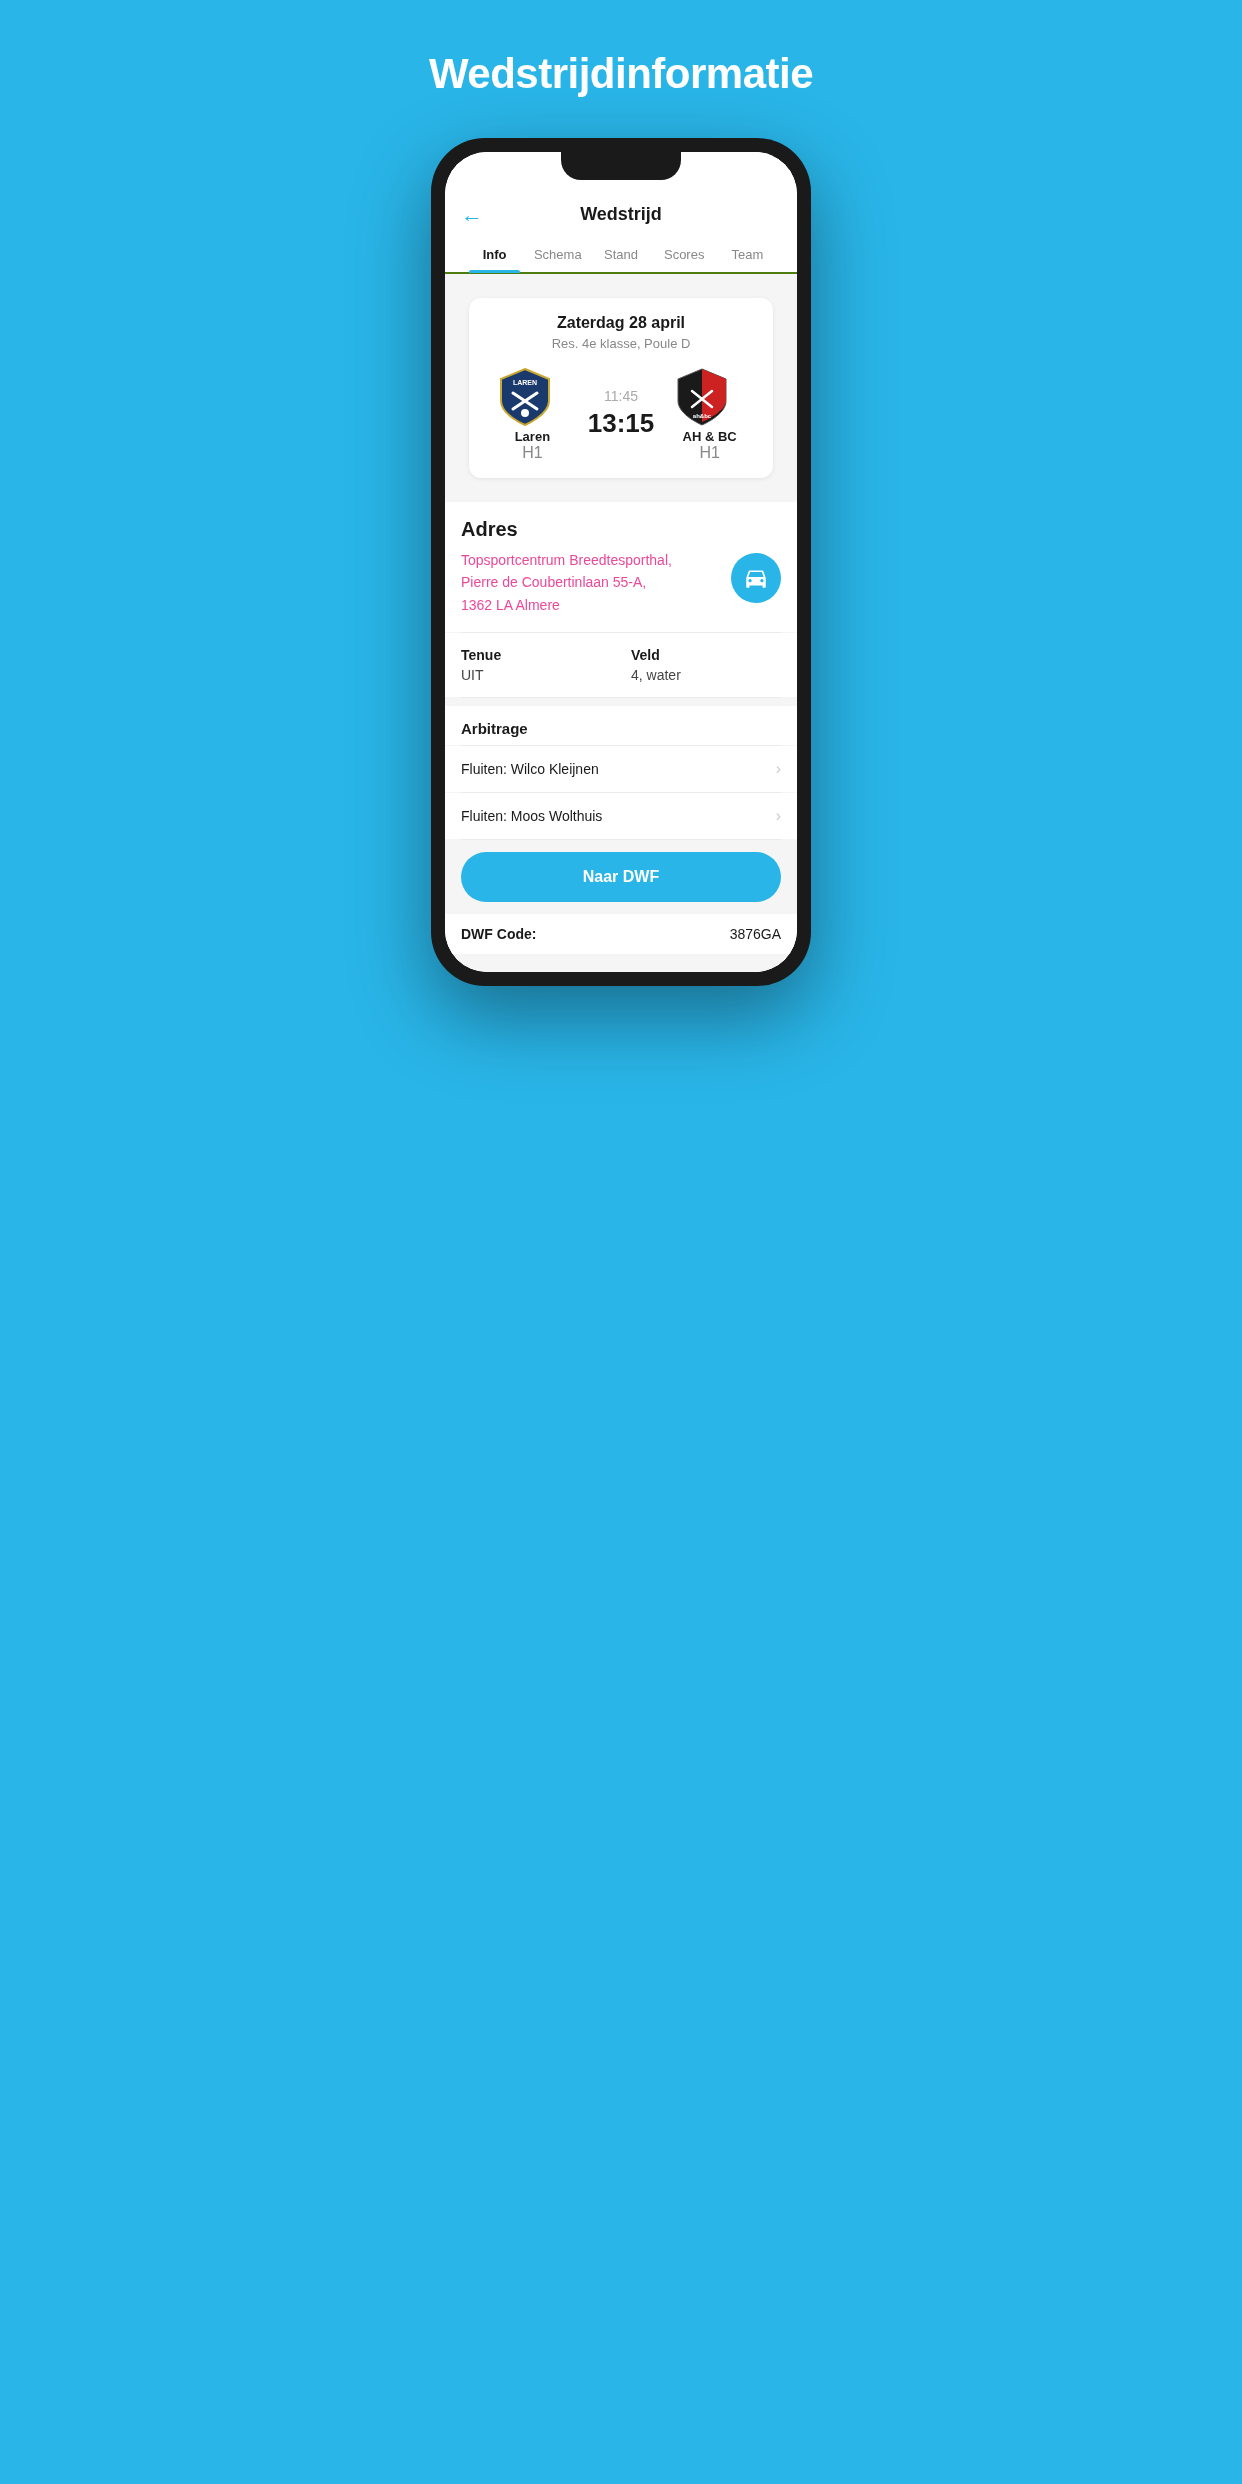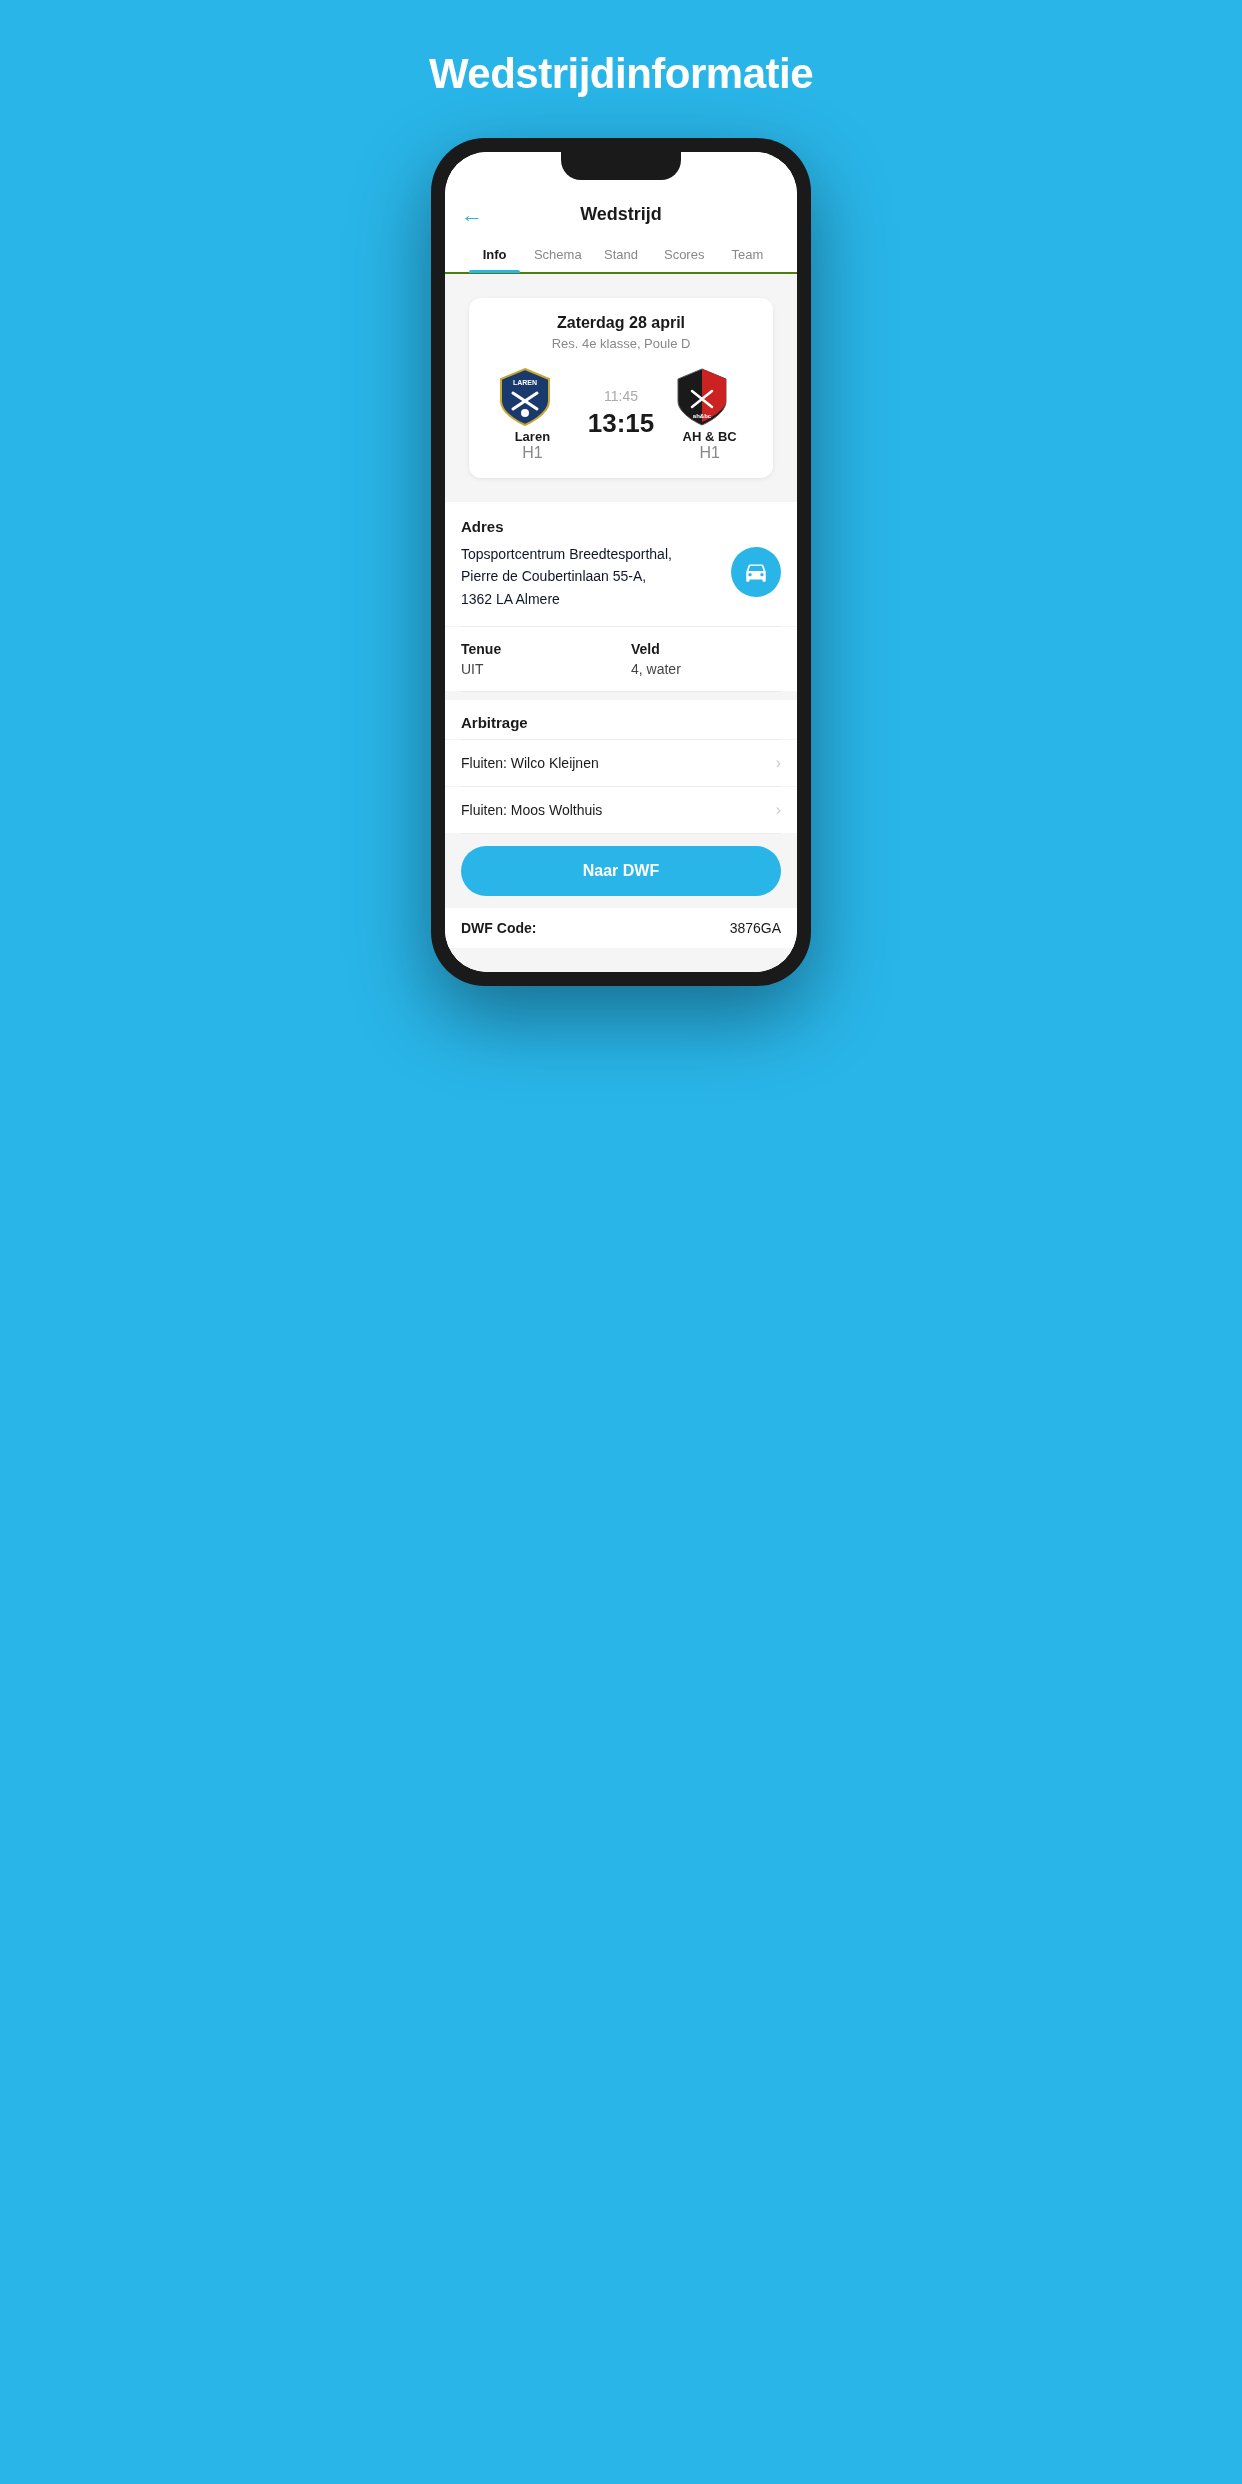--- a/index.html
+++ b/index.html
@@ -211,35 +211,35 @@
     }
 
     
     .info-section {
       background: white;
       margin: 0 0 0 0;
       padding: 16px 16px;
     }
 
     .info-label {
-      font-size: 15px;
+      font-size: 20px;
       font-weight: 700;
       color: #1a1a1a;
       margin-bottom: 8px;
     }
 
     .info-row {
       display: flex;
       gap: 20px;
       align-items: flex-start;
     }
 
     .address-text {
       font-size: 14px;
-      color: #0f172a;
+      color: #ec4899;
       line-height: 1.6;
       flex: 1;
     }
 
     .nav-btn {
       width: 50px;
       height: 50px;
       background: #29b5e8;
       border-radius: 25px;
       display: flex;

